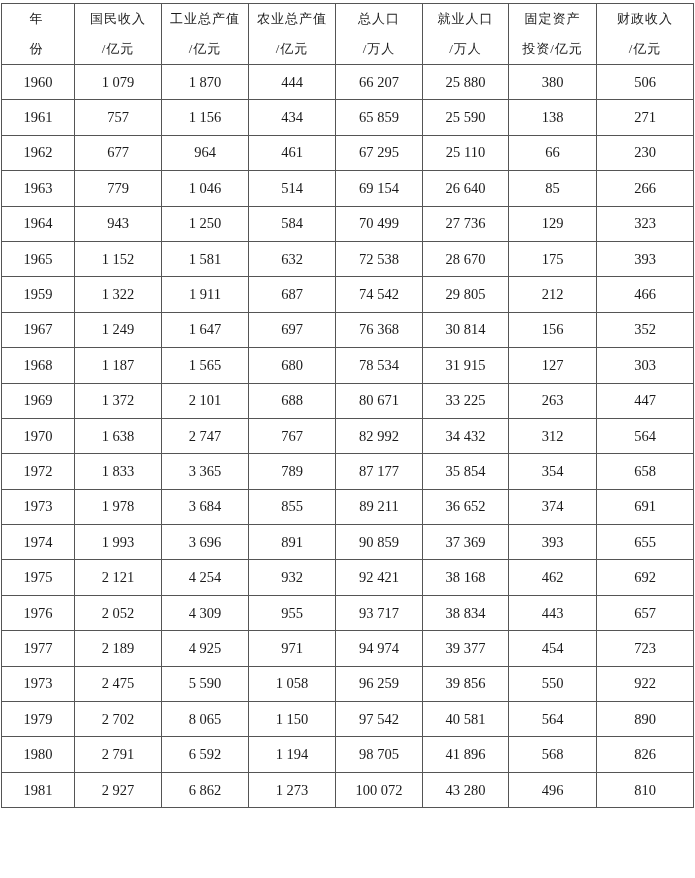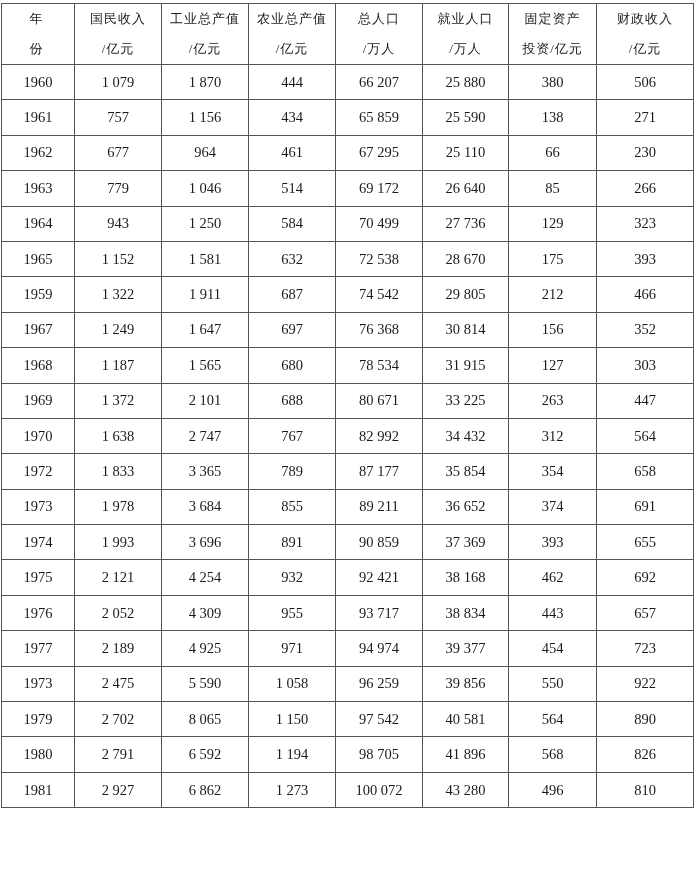--- a/index.html
+++ b/index.html
@@ -120,21 +120,21 @@
           <td>67 295</td>
           <td>25 110</td>
           <td>66</td>
           <td>230</td>
         </tr>
         <tr>
           <td>1963</td>
           <td>779</td>
           <td>1 046</td>
           <td>514</td>
-          <td>69 172</td>
+          <td>69 154</td>
           <td>26 640</td>
           <td>85</td>
           <td>266</td>
         </tr>
         <tr>
           <td>1964</td>
           <td>943</td>
           <td>1 250</td>
           <td>584</td>
           <td>70 499</td>

